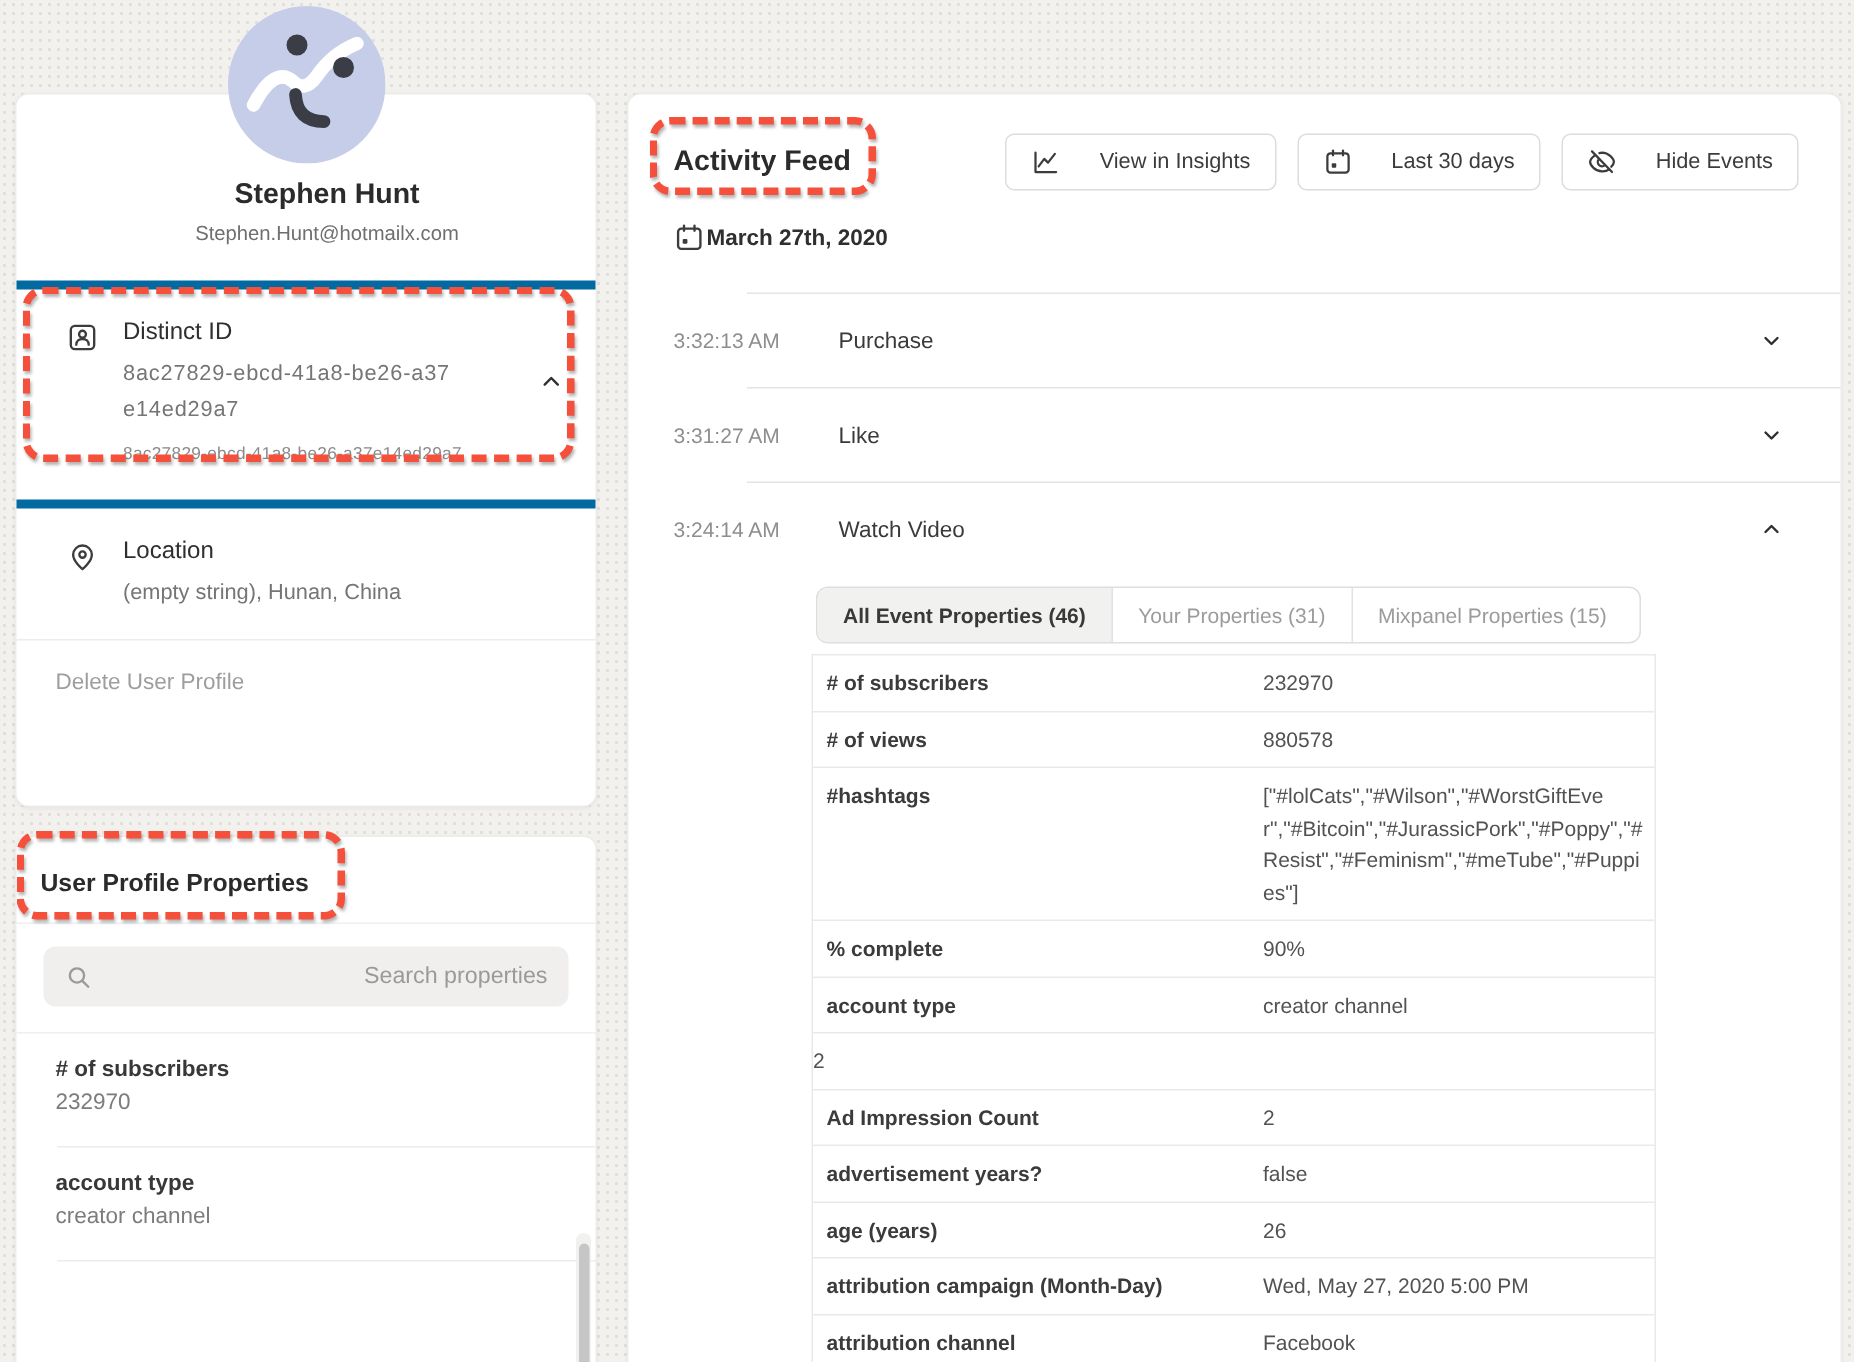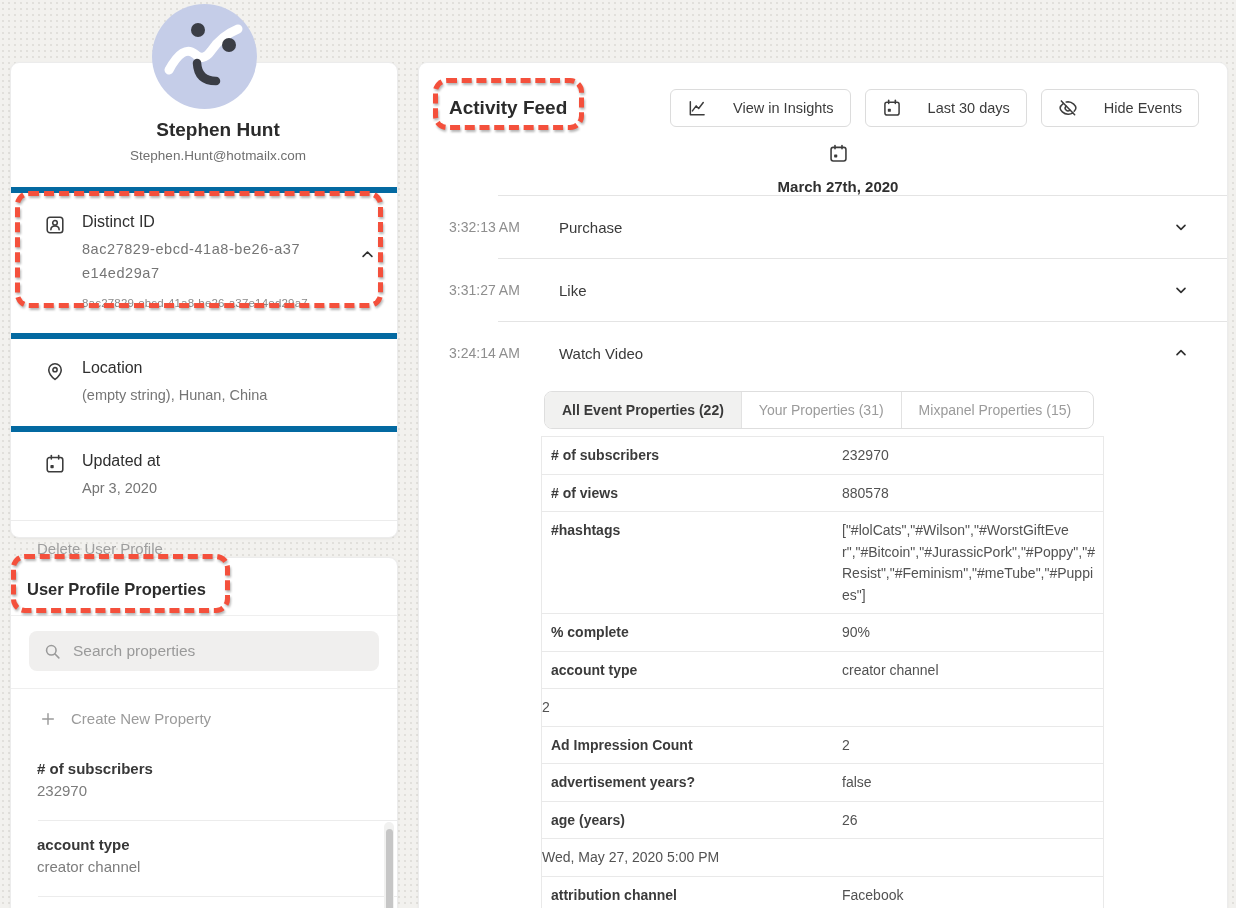--- a/index.html
+++ b/index.html
@@ -33,38 +33,38 @@
   .info-value { font-size:14.5px; color:#757575; line-height:1.55; }
   .distinct-value { width:222px; word-break:break-all; letter-spacing:.55px; line-height:1.65; }
   .sub-id { margin-top:11px; font-size:11.5px; color:#8a8a8a; letter-spacing:.2px; }
   .collapse-btn { position:absolute; right:22px; top:54px; background:none; border:none; cursor:pointer; }
   .delete-row { border-top:1px solid #ececec; padding:19px 26px; font-size:15px; color:#9e9e9e; cursor:pointer; }
 
   #props-card { left:10px; top:557px; width:388px; height:420px; }
   .props-title { font-size:16.5px; font-weight:700; color:#2b2b2b; padding:22px 16px 16px; }
   .props-title-wrap { border-bottom:1px solid #efefef; }
   .search-wrap { margin:15px 18px 17px; height:40px; background:#f0efee; border-radius:8px; display:flex; align-items:center; padding:0 14px; gap:11px; }
-  .search-input { border:none; background:transparent; outline:none; font-size:15.5px; color:#3a3a3a; width:100%; font-family:"Liberation Sans",sans-serif; }
+  .search-input { border:none; background:transparent; outline:none; font-size:15.5px; color:#3a3a3a; width:100%; font-family:"Liberation Sans",sans-serif;text-align:right; }
   .search-input::placeholder { color:#9a9a9a; }
   .props-list { border-top:1px solid #efefef; position:relative; }
   .create-row { display:flex; align-items:center; gap:15px; padding:21px 26px 18px 29px; color:#9b9b9b; font-size:15px; cursor:pointer; }
   .uprop { padding:15px 26px 13px; }
   .uprop-name { font-size:15px; font-weight:700; color:#383838; margin-bottom:5px; }
   .uprop-value { font-size:15px; color:#7c7c7c; }
   .uprop-hairline { height:1px; background:#ececec; margin:8px 0 0 27px; }
   #props-scroll-track { position:absolute; right:3px; top:133px; width:10px; height:287px; background:#f1f1f0; border-radius:5px; }
   #props-scroll-thumb { position:absolute; right:4.5px; top:140px; width:7px; height:147px; background:#c6c6c6; border-radius:4px; cursor:grab; }
 
   
   #feed-card { left:418px; top:62px; width:810px; height:846px; border-bottom:none; border-bottom-left-radius:0; border-bottom-right-radius:0; }
   .feed-header { display:flex; align-items:center; justify-content:space-between; padding:26px 28px 0 30px; }
   .feed-title { font-size:19px; font-weight:700; color:#2b2b2b;text-align:center; }
   .feed-buttons { display:flex; gap:14px; }
   .btn { display:flex; align-items:center; gap:26px; height:38px; padding:0 16px; background:#fff; border:1px solid #dcdcdc; border-radius:6px; font-size:14.5px; color:#3c3c3c; cursor:pointer; font-family:"Liberation Sans",sans-serif; }
-  .date-row { display:flex; align-items:center; gap:14px; margin:16px 0 0 30px; height:30px;flex-direction:column; }
+  .date-row { display:flex; align-items:center; gap:1px; margin:16px 0 0 30px; height:30px; }
   .date-label { font-size:15px; font-weight:700; color:#2f2f2f; }
   .feed-body { margin-top:22px; }
   .hairline { height:1px; background:#e4e4e4; }
   .feed-hairline { margin-left:79px; }
   .event-row { display:flex; align-items:center; height:62px; padding:0 38px 0 30px; cursor:pointer; }
   .event-time { width:92px; font-size:14px; color:#8e8e8e; flex:0 0 92px; }
   .event-name { font-size:15px; color:#3a3a3a; margin-left:18px; }
   .chev { margin-left:auto; display:flex; align-items:center; }
   .event-row .chev-up { display:none; }
   .event-row.expanded .chev-up { display:flex; }
@@ -133,63 +133,40 @@
         <path d="M12 21.2s-6.8-5.4-6.8-10.4a6.8 6.8 0 1 1 13.6 0c0 5-6.8 10.4-6.8 10.4z"></path>
         <circle cx="12" cy="10.6" r="2.3"></circle>
       </svg>
     </span>
     <div class="info-body">
       <div class="info-label">Location</div>
       <div class="info-value">(empty string), Hunan, China</div>
     </div>
   </div>
 
-  <div class="info-row">
-    <span class="info-icon">
-      <svg width="22" height="22" viewBox="0 0 24 24" fill="none" stroke="#3c3c3c" stroke-width="1.7" stroke-linecap="round" stroke-linejoin="round">
-        <rect x="3.5" y="5" width="17" height="15.5" rx="2.5"></rect>
-        <line x1="8" y1="2.8" x2="8" y2="6.6"></line>
-          <line x1="16" y1="2.8" x2="16" y2="6.6"></line>
-        <rect x="7" y="13" width="3.6" height="3.6" rx="0.8" fill="#3c3c3c" stroke="none"></rect>
-      </svg>
-    </span>
-    <div class="info-body">
-      <div class="info-label">Updated at</div>
-      <div class="info-value">Apr 3, 2020</div>
-    </div>
-  </div>
 
   <div class="delete-row">Delete User Profile</div>
 </div>
 
 <div class="card" id="props-card">
   <div class="props-title-wrap">
     <div class="props-title">User Profile Properties</div>
   </div>
 
   <div class="search-wrap">
     <span>
       <svg width="19" height="19" viewBox="0 0 24 24" fill="none" stroke="#9a9a9a" stroke-width="2" stroke-linecap="round">
         <circle cx="10.5" cy="10.5" r="6"></circle>
           <line x1="15.2" y1="15.2" x2="20" y2="20"></line>
       </svg>
     </span>
     <input class="search-input" placeholder="Search properties" style="">
   </div>
 
   <div class="props-list">
-    <div class="create-row">
-      <span>
-        <svg width="16" height="16" viewBox="0 0 24 24" fill="none" stroke="#9b9b9b" stroke-width="2.2" stroke-linecap="round">
-            <line x1="12" y1="4" x2="12" y2="20"></line>
-            <line x1="4" y1="12" x2="20" y2="12"></line>
-          </svg>
-      </span>
-      <span>Create New Property</span>
-    </div>
     <div>
   <div class="uprop">
     <div class="uprop-name"># of subscribers</div>
     <div class="uprop-value">232970</div>
   </div>
   <div class="uprop-hairline"></div>
 
   <div class="uprop">
     <div class="uprop-name">account type</div>
     <div class="uprop-value">creator channel</div>
@@ -284,21 +261,21 @@
     <span class="chev chev-up">
       <svg width="16" height="16" viewBox="0 0 24 24" fill="none" stroke="#2f2f2f" stroke-width="2.4" stroke-linecap="round" stroke-linejoin="round">
             <polyline points="6 14.5 12 8.5 18 14.5"></polyline>
           </svg>
     </span>
   </div>
 </div>
 
   <div class="expanded-wrap">
     <div class="tabs">
-  <div class="tab active">All Event Properties (22)</div>
+  <div class="tab active">All Event Properties (46)</div>
 
   <div class="tab">Your Properties (31)</div>
 
   <div class="tab">Mixpanel Properties (15)</div>
 </div>
     <div class="ptable">
   <div class="prow">
     <div class="pkey"># of subscribers</div>
     <div class="pval">232970</div>
   </div>
@@ -336,20 +313,21 @@
     <div class="pkey">advertisement years?</div>
     <div class="pval">false</div>
   </div>
 
   <div class="prow">
     <div class="pkey">age (years)</div>
     <div class="pval">26</div>
   </div>
 
   <div class="prow">
+    <div class="pkey">attribution campaign (Month-Day)</div>
     <div class="pval">Wed, May 27, 2020 5:00 PM</div>
   </div>
 
   <div class="prow">
     <div class="pkey">attribution channel</div>
     <div class="pval">Facebook</div>
   </div>
 </div>
   </div>
 </div>

